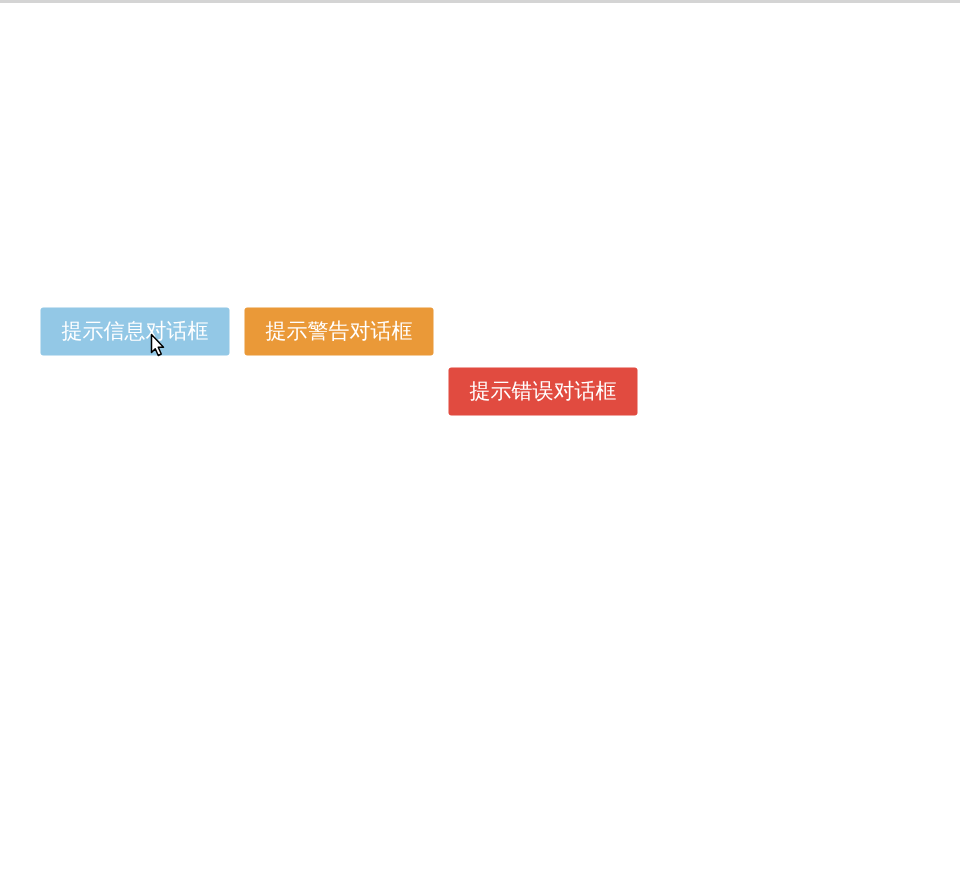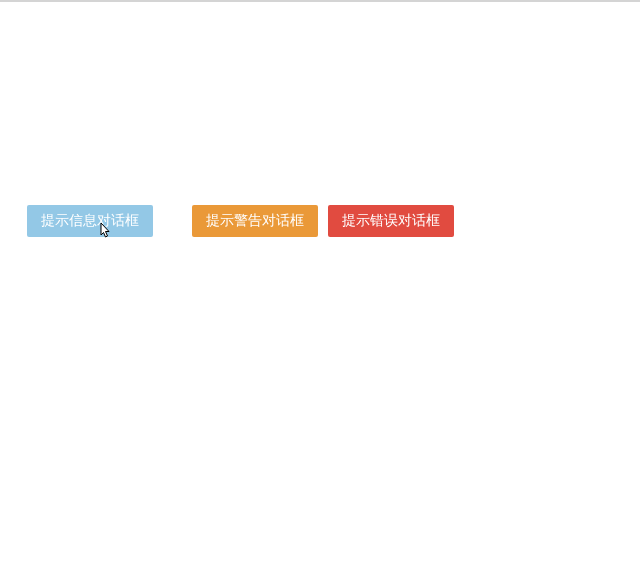--- a/index.html
+++ b/index.html
@@ -31,22 +31,22 @@
       display: flex;
       align-items: center;
       justify-content: center;
       cursor: pointer;
       white-space: nowrap;
       border-radius: 2px;
       font-family: inherit;
     }
     .btn-info    { background: #93c8e6; }
     .btn-success { background: #2baa4a; }
-    .btn-warning { background: #ea9938; margin-left: 29px; }
-    .btn-error   { background: #e14b40; }
+    .btn-warning { background: #ea9938; }
+    .btn-error   { background: #e14b40; margin-top: 40px; }
     .cursor {
       position: absolute;
       top: 221px;
       left: 95px;
       pointer-events: none;
     }
   </style>
 </head>
 <body>
 

